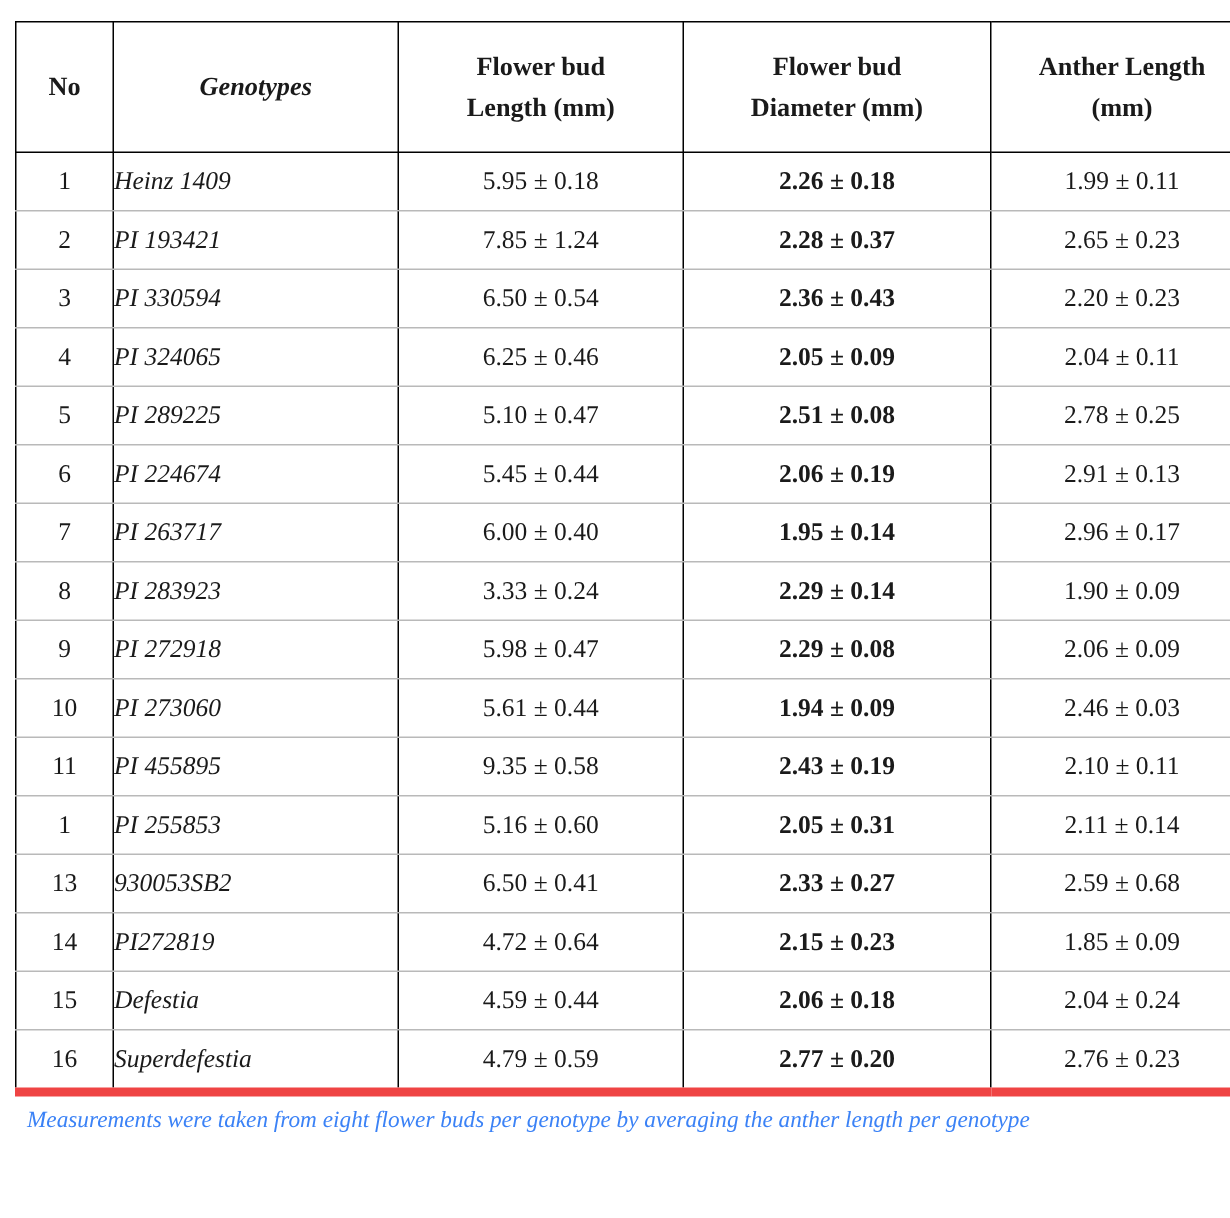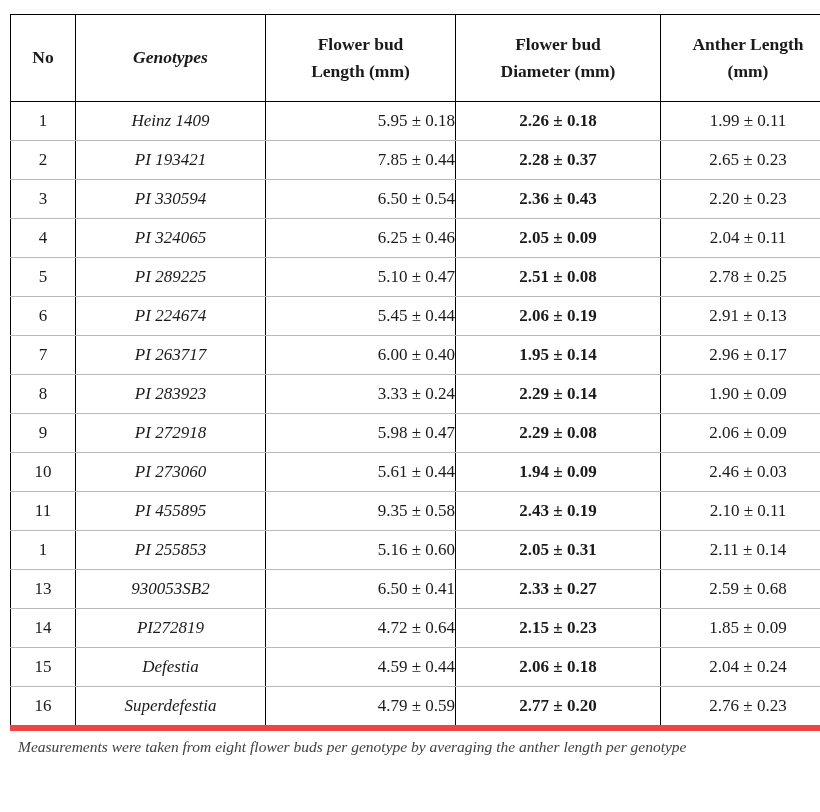--- a/index.html
+++ b/index.html
@@ -60,35 +60,35 @@
     height: 38px;
     text-align: center;
     font-size: 17px;
   }
   tbody tr:last-child td {
     border-bottom: 6px solid #ef4444;
   }
 
   .col-no        { width: 60px; }
   .col-genotype  { width: 185px; font-style: italic; }
-  .col-flen      { width: 185px; text-align: right; }
+  .col-flen      { width: 185px; }
   .col-fdia      { width: 200px; font-weight: bold; }
   .col-anther    { width: 170px; }
 
   td.col-no { text-align: center; }
-  td.col-genotype { text-align: center; }
+  td.col-genotype { text-align: left; }
 
   .caption {
     width: 790px;
     margin: 6px 0 0 8px;
     font-size: 15.5px;
     font-style: italic;
     font-family: "Liberation Serif", serif;
     line-height: 1.35;
-    color: #404040;
+    color: #3b82f6;
   }
 </style>
 </head>
 <body>
 
 <div class="page">
 
   <table class="data-table">
     <thead>
       <tr class="header-row">
@@ -116,21 +116,21 @@
       <tr>
         <td class="col-no">1</td>
         <td class="col-genotype">Heinz 1409</td>
         <td class="col-flen">5.95 ± 0.18</td>
         <td class="col-fdia">2.26 ± 0.18</td>
         <td class="col-anther">1.99 ± 0.11</td>
       </tr>
       <tr>
         <td class="col-no">2</td>
         <td class="col-genotype">PI 193421</td>
-        <td class="col-flen">7.85 ± 0.44</td>
+        <td class="col-flen">7.85 ± 1.24</td>
         <td class="col-fdia">2.28 ± 0.37</td>
         <td class="col-anther">2.65 ± 0.23</td>
       </tr>
       <tr>
         <td class="col-no">3</td>
         <td class="col-genotype">PI 330594</td>
         <td class="col-flen">6.50 ± 0.54</td>
         <td class="col-fdia">2.36 ± 0.43</td>
         <td class="col-anther">2.20 ± 0.23</td>
       </tr>

